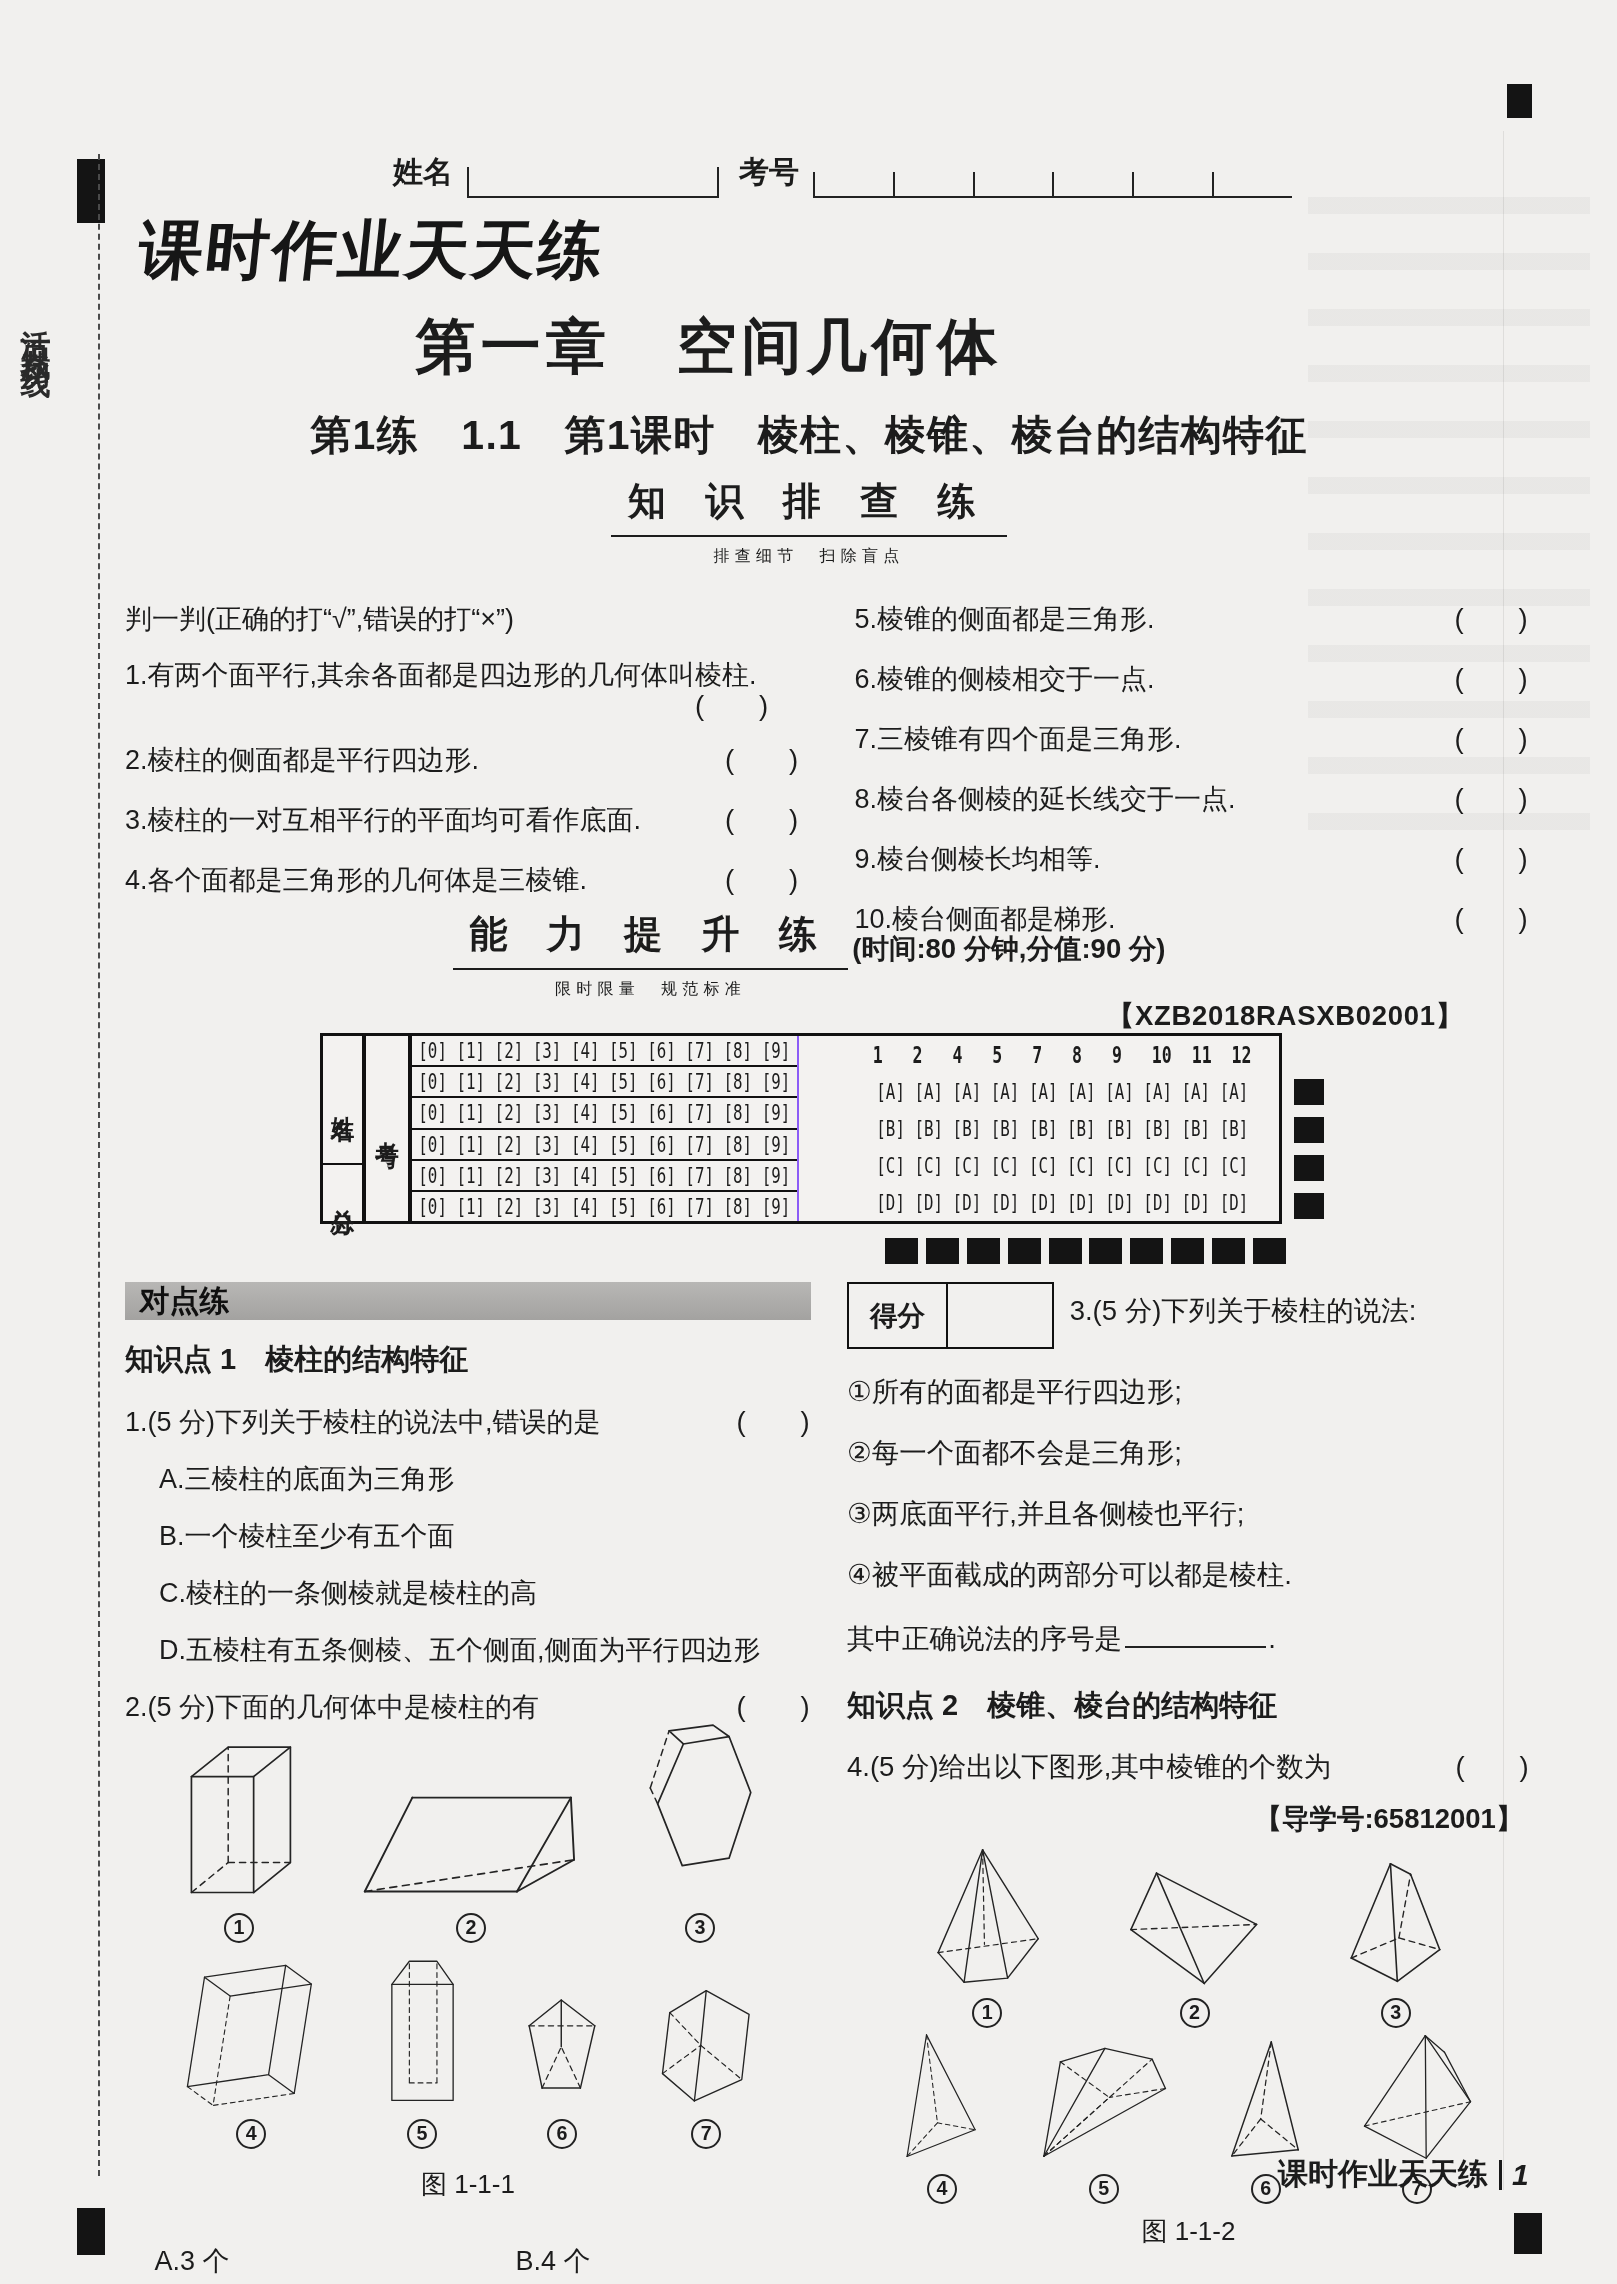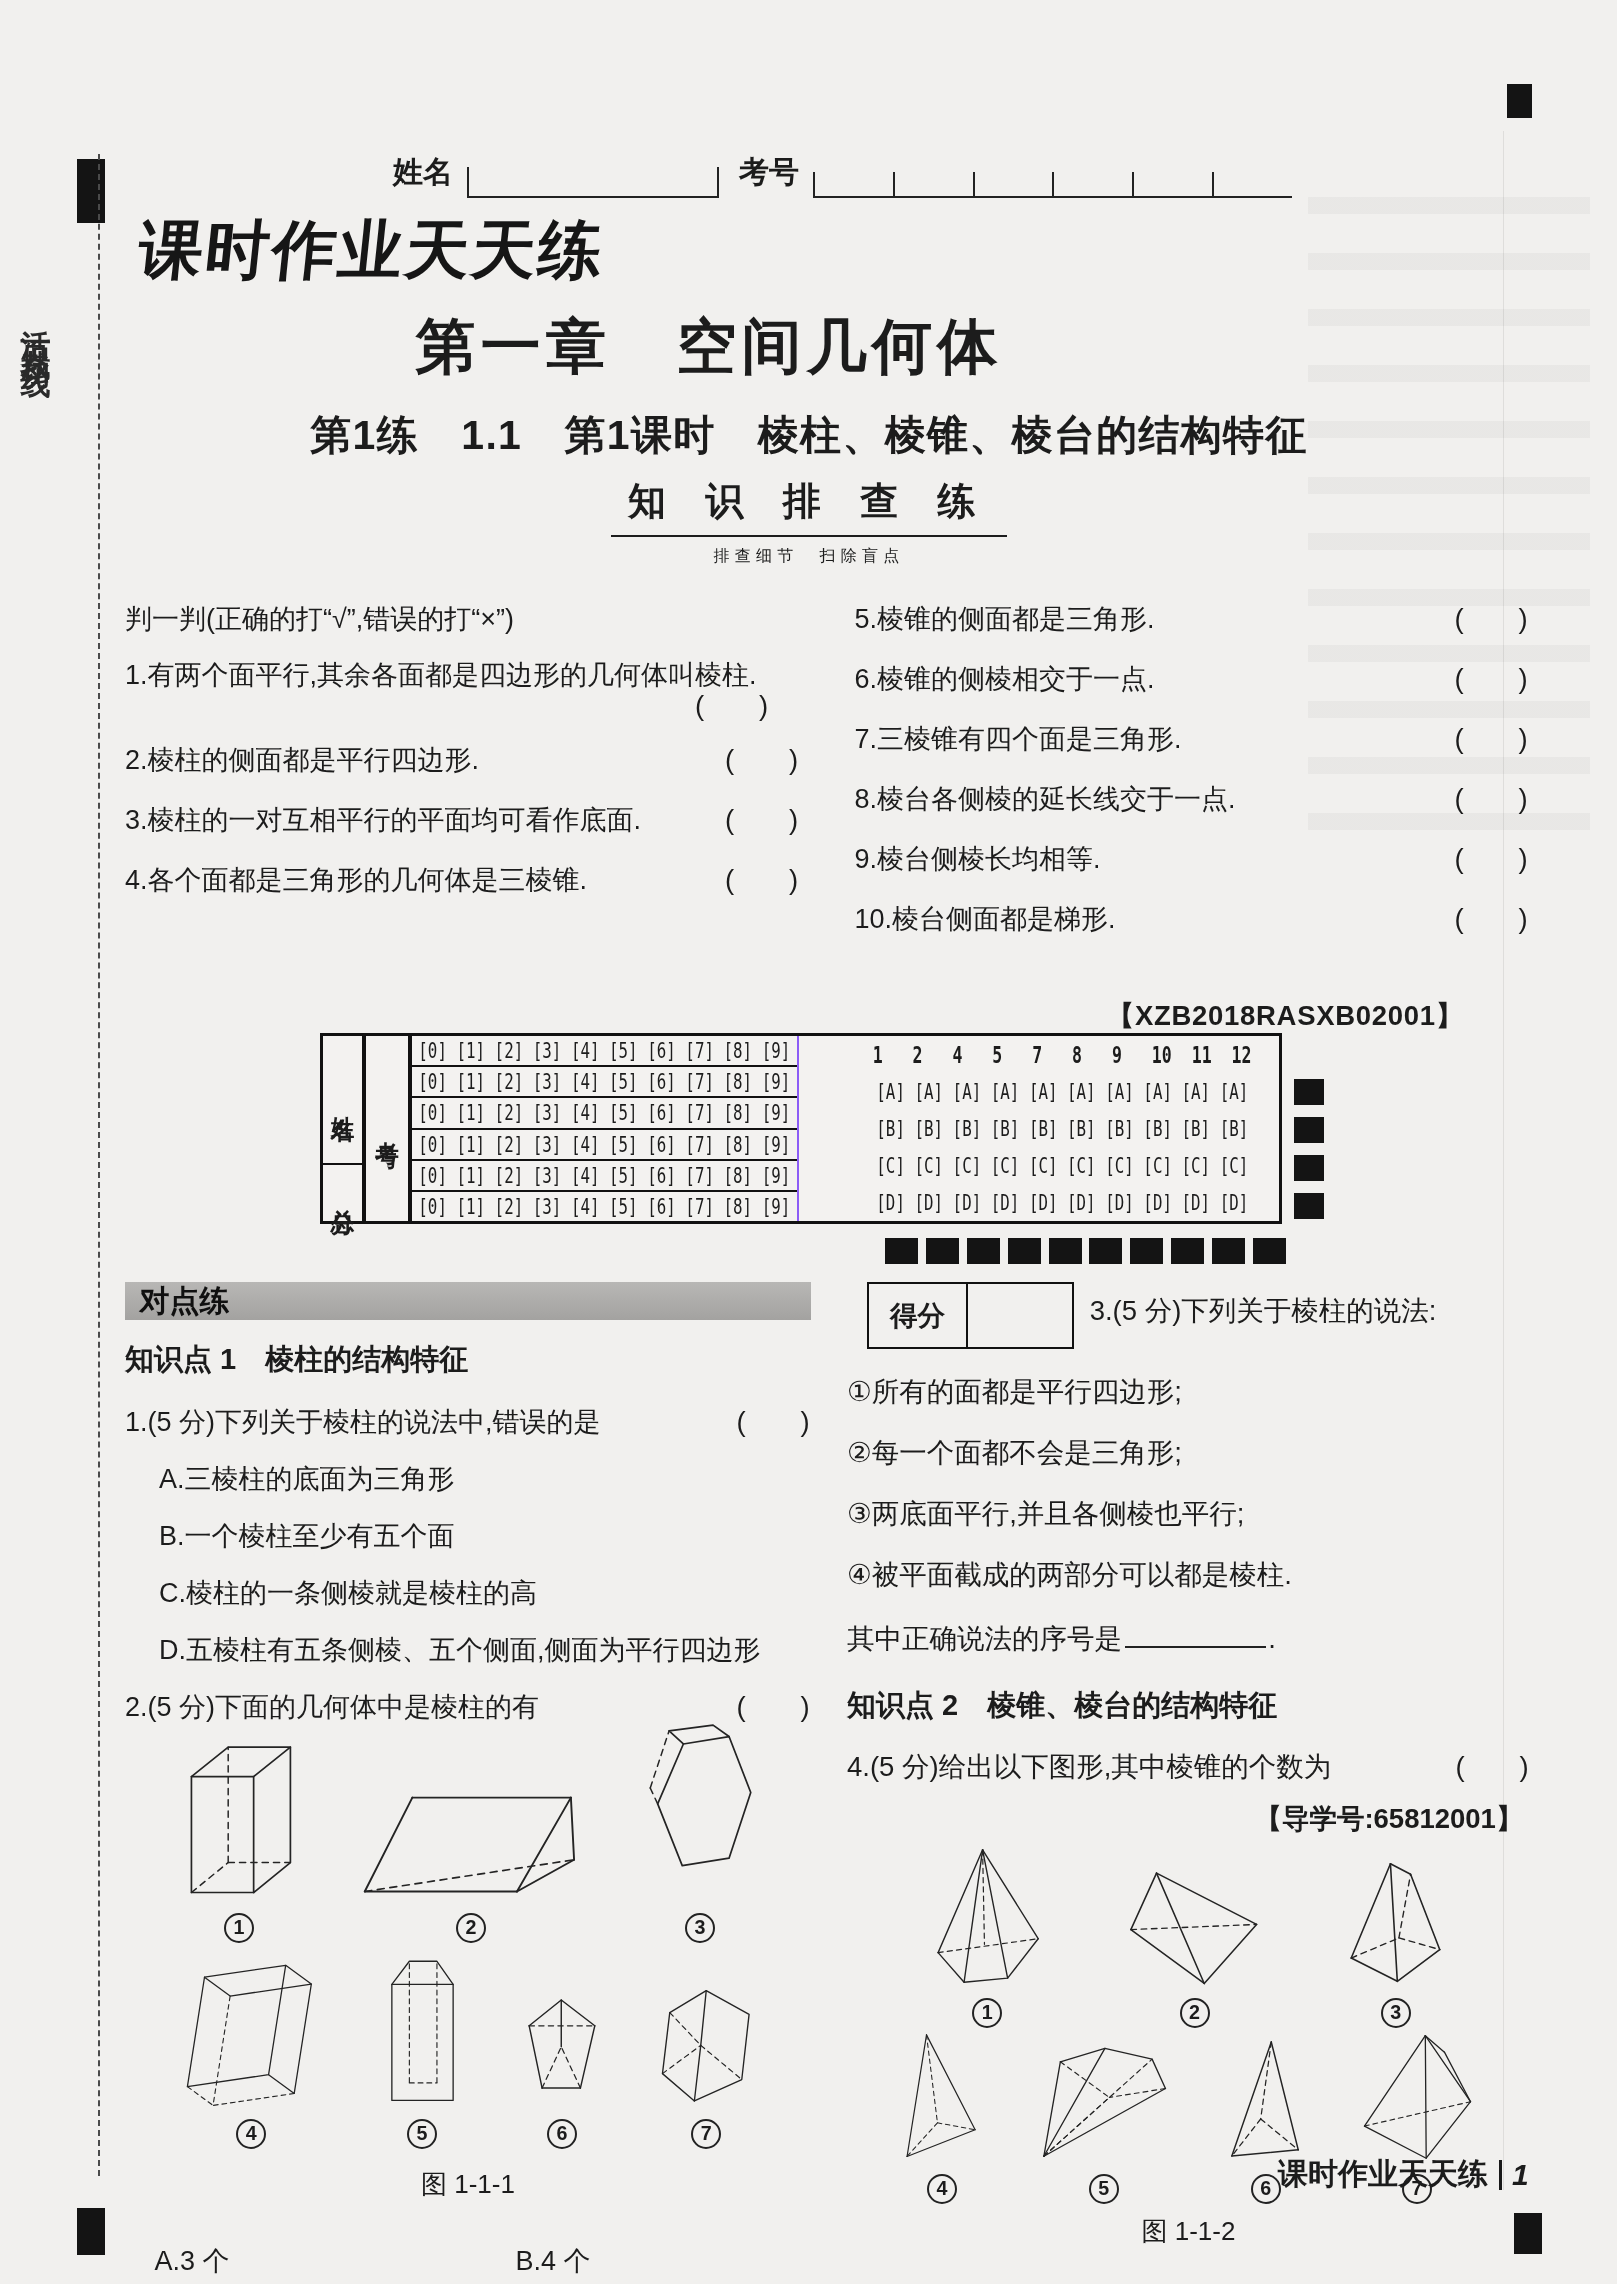--- a/index.html
+++ b/index.html
@@ -76,21 +76,21 @@
   .opt{padding-left:34px;margin-bottom:21px;}
   .figrow{display:flex;align-items:flex-end;justify-content:space-evenly;}
   .fig{display:flex;flex-direction:column;align-items:center;gap:11.8px;}
   .clbl{width:30px;height:30px;border:2px solid #222;border-radius:50%;display:flex;align-items:center;
         justify-content:center;font-size:19.7px;font-weight:bold;box-sizing:border-box;}
   .caption{text-align:center;font-size:26px;margin-top:18.4px;}
   .optgrid{display:grid;grid-template-columns:55% 45%;row-gap:23.6px;padding-left:29.5px;margin-top:41px;}
   svg path{fill:none;stroke:#242424;stroke-width:3;stroke-linejoin:round;stroke-linecap:round;}
   svg g.dsh path{stroke-dasharray:11 9;stroke-width:2.6;}
   
-  .scorerow{display:flex;margin-bottom:6.6px;margin-left:20px;}
+  .scorerow{display:flex;margin-bottom:6.6px;}
   .scorebox{width:207px;height:67px;border:2.6px solid #111;display:flex;box-sizing:border-box;flex:none;}
   .scorebox .sb-l{width:97px;border-right:2.3px solid #111;display:flex;align-items:center;
                   justify-content:center;font-size:27.5px;font-weight:bold;}
   .scorebox .sb-b{flex:1;}
   .q3t{padding:10.5px 0 0 15.7px;}
   .stmt{margin-top:25px;}
   .blankline{margin-top:27.5px;}
   .ublank{display:inline-block;width:141px;border-bottom:2.3px solid #222;margin:0 2.6px;}
   .guide{text-align:right;font-weight:bold;margin-top:15.7px;padding-right:6.6px;}
   
@@ -179,20 +179,27 @@
         <span class="qt">9.棱台侧棱长均相等.</span>
         <span class="paren">(      )</span>
       </div>
       <div class="jrow">
         <span class="qt">10.棱台侧面都是梯形.</span>
         <span class="paren">(      )</span>
       </div>
     </div>
   </div>
 
+  <div class="sechead" style="top:909px;">
+    <div class="ttlbox">
+      <span class="ttl">能 力 提 升 练</span>
+      <div class="sub">限时限量　规范标准</div>
+    </div>
+    <div class="note">(时间:80 分钟,分值:90 分)</div>
+  </div>
   <div class="codeline">【XZB2018RASXB02001】</div>
 
   <div class="scantron">
     <div class="sc-colL">
       <div class="sc-cell top">
         <div class="sc-lbl">姓名</div>
         <div class="sc-blank"></div>
       </div>
       <div class="sc-cell bot">
         <div class="sc-lbl">总分</div>

